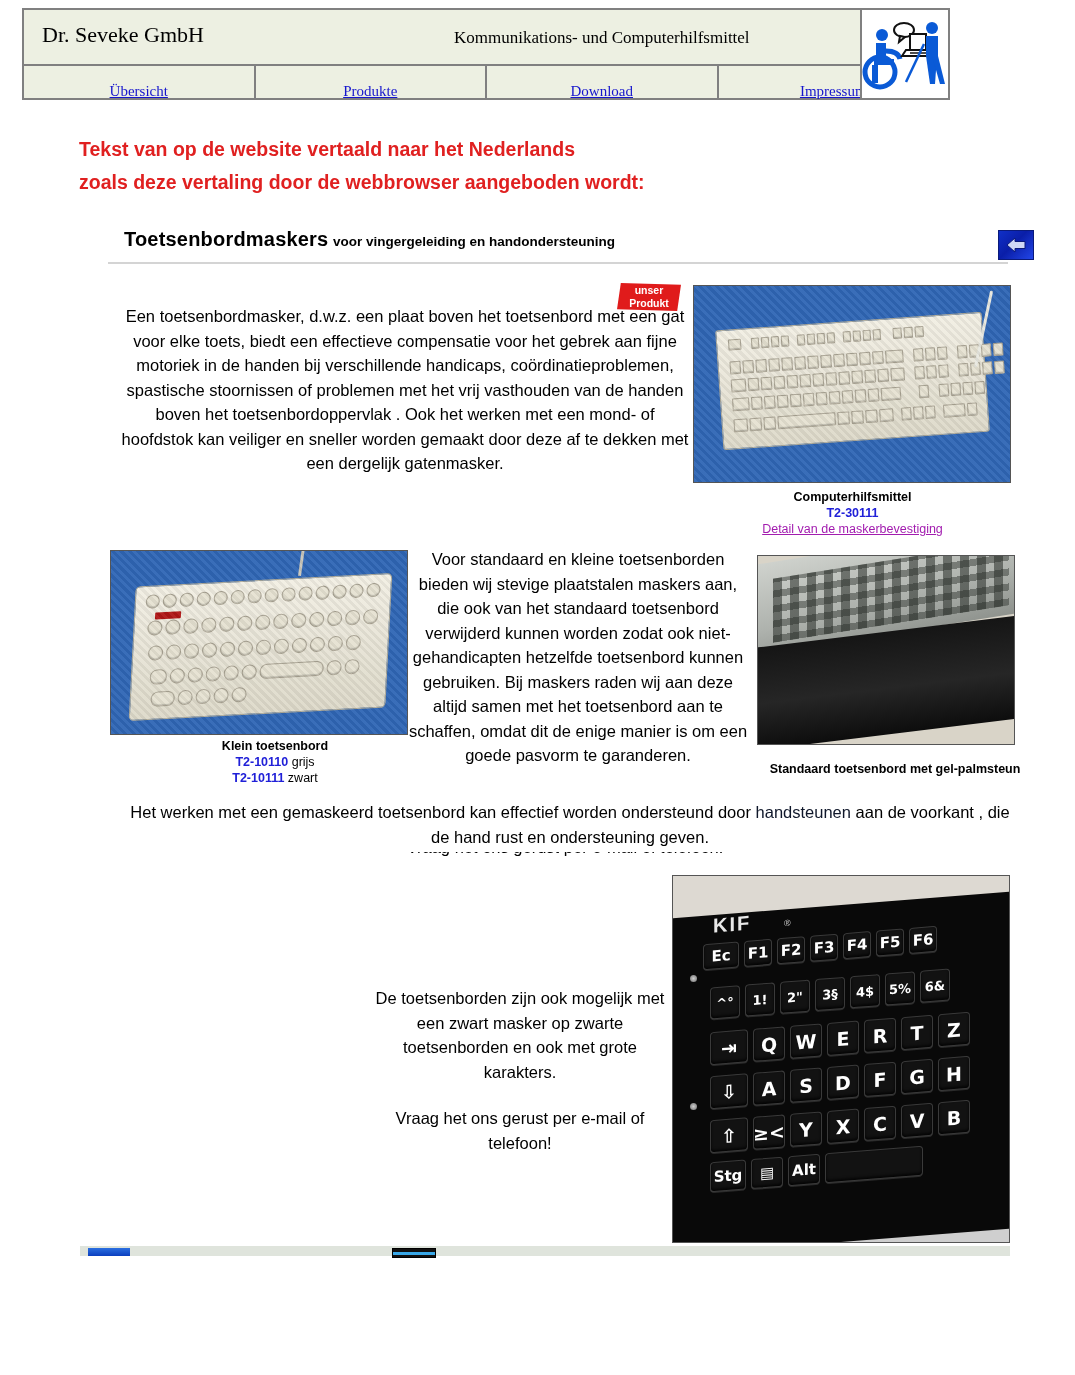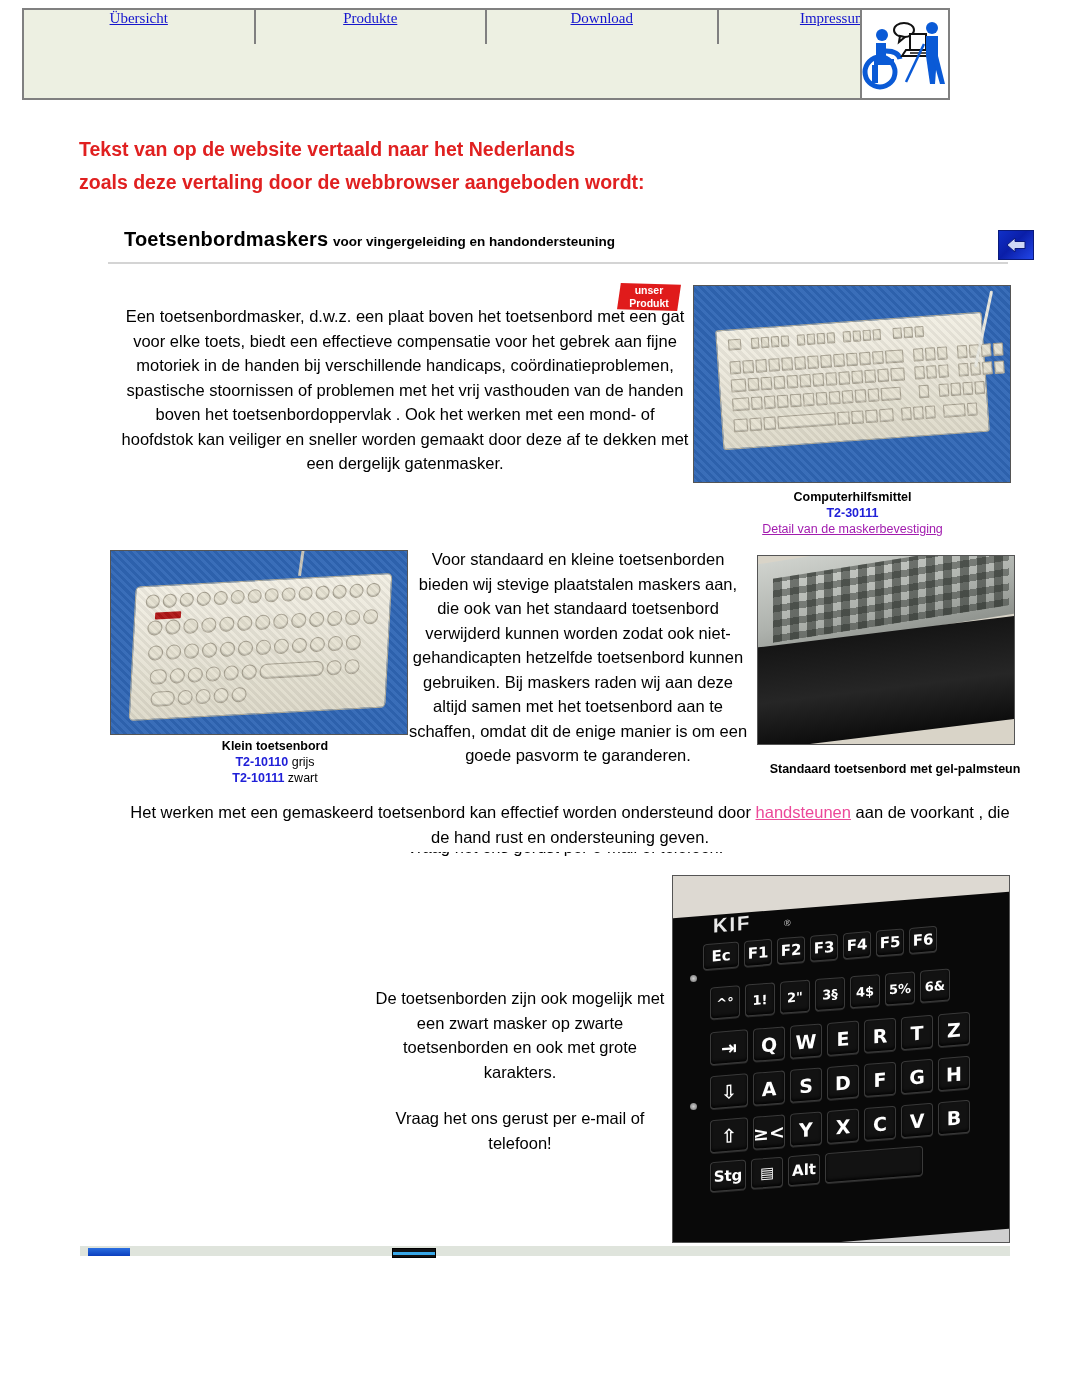--- a/index.html
+++ b/index.html
@@ -5,21 +5,21 @@
   html,body{margin:0;padding:0;background:#ffffff;}
   body{width:1075px;height:1375px;position:relative;font-family:"Liberation Sans",sans-serif;overflow:hidden;}
 
   
   .header-wrap{position:absolute;left:22px;top:8px;width:928px;height:92px;
       border:2px solid #808080;background:#edf0e2;box-sizing:border-box;}
   .header-top{position:relative;height:56px;border-bottom:2px solid #808080;box-sizing:border-box;}
   .brand{position:absolute;left:18px;top:12px;font-family:"Liberation Serif",serif;font-size:22px;color:#000;}
   .tagline{position:absolute;left:430px;top:18px;font-family:"Liberation Serif",serif;font-size:17px;color:#000;}
   .navbar{display:flex;height:34px;}
-  .nav-cell{flex:1;border-right:2px solid #808080;display:flex;align-items:flex-start;justify-content:center;box-sizing:border-box;}
+  .nav-cell{flex:1;border-right:2px solid #808080;display:flex;align-items:flex-end;justify-content:center;box-sizing:border-box;}
   .nav-cell:last-child{border-right:none;}
   .nav-link{color:#1515cd;font-family:"Liberation Serif",serif;font-size:15px;text-decoration:underline;cursor:pointer;}
   .logo-box{position:absolute;left:836px;top:0;width:88px;height:88px;border-left:2px solid #808080;background:#fff;box-sizing:border-box;}
 
   
   .intro{position:absolute;left:79px;top:133px;width:700px;color:#e02020;font-size:19.5px;font-weight:bold;line-height:33px;}
 
   
   .sec-title{position:absolute;left:124px;top:228px;}
   .sec-title .big{font-size:20px;font-weight:bold;color:#000;letter-spacing:.2px;}
@@ -71,21 +71,21 @@
      font-family:"DejaVu Sans",sans-serif;font-weight:bold;display:flex;align-items:center;justify-content:center;
      box-shadow:inset 0 -2px 3px rgba(0,0,0,.8),0 1px 0 #2a2a2a;}
   .screw{position:absolute;width:7px;height:7px;border-radius:50%;background:radial-gradient(#cfcfcf,#6e6e6e);}
 
   
   .bodytext{position:absolute;color:#000;font-size:16.5px;line-height:24.5px;text-align:center;}
   #para-intro{left:120px;top:304px;width:570px;}
   #para-mid{left:408px;top:547px;width:340px;}
   #para-hand{left:120px;top:800px;width:900px;}
   #para-black{left:370px;top:986px;width:300px;}
-  .ilink{color:#ec4899;text-decoration:underline;cursor:pointer;margin-top:41px;}
+  .ilink{color:#0f172a;cursor:pointer;margin-top:41px;}
 
   
   .caption{position:absolute;text-align:center;font-size:12.5px;line-height:16px;}
   .cap-b{font-weight:bold;color:#000;}
   .cap-code{color:#2020d8;font-weight:bold;}
   .cap-plain{color:#000;}
   .cap-link{color:#a21caf;text-decoration:underline;cursor:pointer;font-weight:normal;}
   #cap-standard{left:700px;top:489px;width:305px;}
   #cap-small{left:155px;top:738px;width:240px;}
   #cap-gel{left:760px;top:761px;width:270px;font-weight:bold;}
@@ -95,20 +95,24 @@
   .clipline span{display:block;margin-top:-14px;}
   .footbar{position:absolute;left:80px;top:1246px;width:930px;height:10px;background:#dfe4dc;}
   .foot-a{position:absolute;left:88px;top:1248px;width:42px;height:8px;background:linear-gradient(180deg,#2b6fe0,#0b3fbf);}
   .foot-b{position:absolute;left:392px;top:1248px;width:42px;height:8px;background:#111;border:1px solid #000;}
   .foot-b i{display:block;width:100%;height:3px;margin-top:3px;background:#39a8e8;}
 </style>
 </head>
 <body>
 
 <div class="header-wrap">
+  <div class="header-top">
+    <div class="brand">Dr. Seveke GmbH</div>
+    <div class="tagline">Kommunikations- und Computerhilfsmittel</div>
+  </div>
   <div class="navbar">
     <div class="nav-cell">
       <span class="nav-link">Übersicht</span>
     </div>
     <div class="nav-cell">
       <span class="nav-link">Produkte</span>
     </div>
     <div class="nav-cell">
       <span class="nav-link">Download</span>
     </div>

